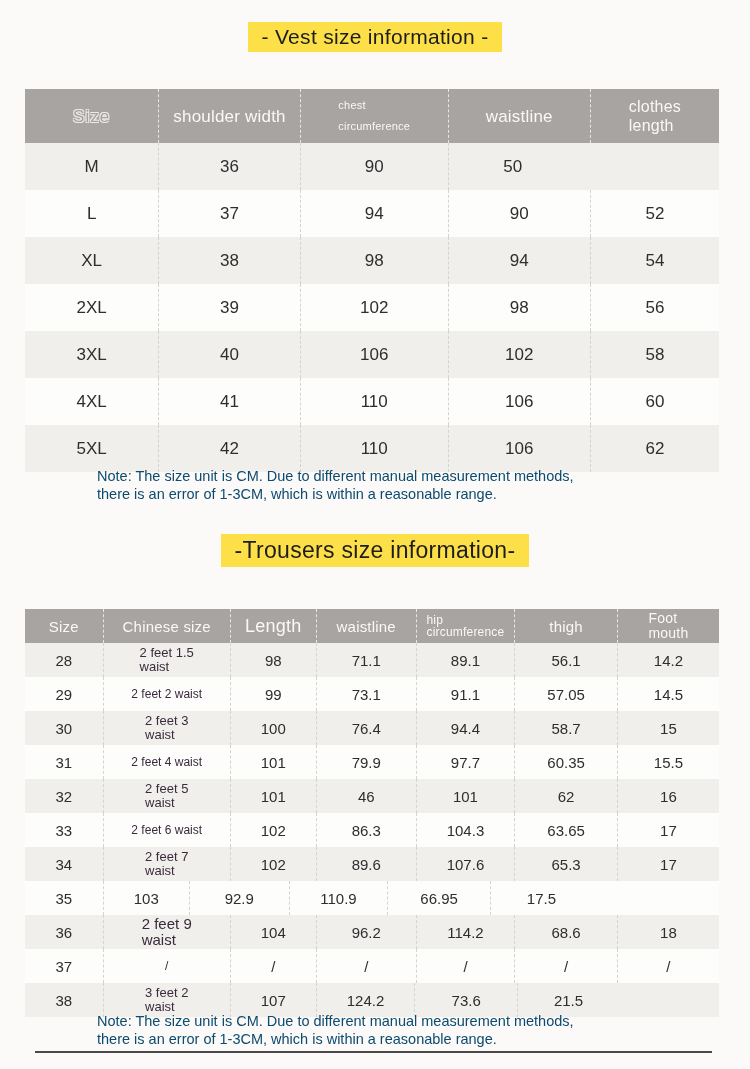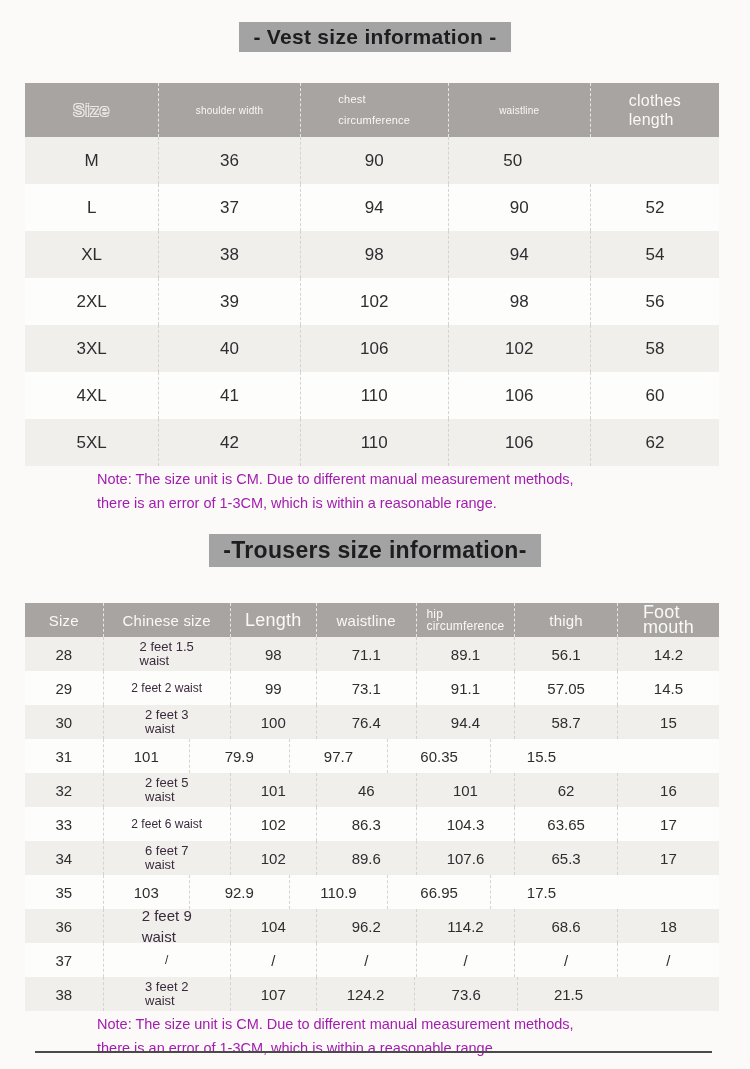--- a/index.html
+++ b/index.html
@@ -5,29 +5,29 @@
   html,body{margin:0;padding:0;}
   body{
     width:750px;height:1069px;position:relative;overflow:hidden;
     background:var(--page-bg,#fbfaf8);
     font-family:"Liberation Sans","DejaVu Sans",sans-serif;
     color:var(--body-text,#2e2e30);
     -webkit-font-smoothing:antialiased;
   }
   .title-wrap{position:absolute;left:0;width:750px;text-align:center;}
   .title{
-    display:inline-block;background:#a3a3a3;padding:3px 14px;
-    font-weight:700;color:var(--title-text,#1d1d1f);letter-spacing:.3px;
+    display:inline-block;background:#fde047;padding:3px 14px;
+    font-weight:400;color:var(--title-text,#1d1d1f);letter-spacing:.3px;
   }
   #vest-title-wrap{top:22px;}
   #vest-title-wrap .title{font-size:21px;}
   #trousers-title-wrap{top:534px;}
   #trousers-title-wrap .title{font-size:23px;text-align:right;}
 
-  .size-table{position:absolute;left:25px;width:694px;}
+  .size-table{position:absolute;left:25px;width:694px;margin-top:6px;}
   #vest-table{top:83px;}
   #trousers-table{top:603px;}
 
   .tr{display:flex;width:100%;}
   .thead{background:var(--header-bg,#a7a4a1);}
   .vest .thead{height:54px;}
   .trousers .thead{height:34px;}
   .vest .tbody .tr{height:47px;}
   .trousers .tbody .tr{height:34px;}
   .tbody .tr{background:var(--row-bg,#fdfdfc);}
@@ -41,41 +41,41 @@
   .vest .c0{width:19.2%}.vest .c1{width:20.4%}.vest .c2{width:21.3%}
   .vest .c3{width:20.5%}.vest .c4{width:18.6%}
   .trousers .c0{width:11.2%}.trousers .c1{width:18.3%}.trousers .c2{width:12.4%}
   .trousers .c3{width:14.4%}.trousers .c4{width:14.2%}.trousers .c5{width:14.8%}
   .trousers .c6{width:14.7%}
 
   .th span{
     color:#faf9f8;white-space:pre-line;display:inline-block;text-align:left;
     font-size:15px;line-height:17px;letter-spacing:.2px;
   }
-  .vest .th span{font-size:10px;}
+  .vest .th span{font-size:17px;}
   .th.small span{font-size:11px;line-height:21px;}
   .trousers .th.small span{font-size:12px;line-height:12px;}
   .th.large span{font-size:18px;}
   .vest .th.twoline span{font-size:16px;line-height:19px;}
-  .trousers .th.twoline span{font-size:18px;line-height:15px;}
+  .trousers .th.twoline span{font-size:14px;line-height:15px;}
   .th.embossed span{
     color:#a3a09d;font-size:17px;letter-spacing:1px;
     text-shadow:-1px -1px 0 #eceae8,1px -1px 0 #eceae8,-1px 1px 0 #eceae8,1px 1px 0 #eceae8;
   }
 
   .td span{white-space:pre-line;display:inline-block;text-align:left;font-size:16px;color:var(--body-text,#2e2e30);}
   .vest .td span{font-size:17px;}
   .trousers .td span{font-size:15px;}
   .trousers .td.c1 span{font-size:12px;line-height:14px;color:var(--chinese-text,#3a2a3c);}
   .trousers .td.c1.ml span{font-size:13px;}
-  .trousers .td.c1.big span{font-size:15px;line-height:21px;}
+  .trousers .td.c1.big span{font-size:15px;line-height:16px;}
 
   .note{
     position:absolute;left:97px;width:580px;
-    font-size:14.5px;line-height:24px;color:#a21caf;white-space:pre-line;text-align:left;
+    font-size:14.5px;line-height:18px;color:#0c4a6e;white-space:pre-line;text-align:left;
   }
   #vest-note{top:467px;}
   #trousers-note{top:1012px;}
 
   .rule{position:absolute;left:35px;top:1051px;width:677px;height:2px;background:var(--rule,#4a4a48);}
 </style>
 </head>
 <body>
 
 <div class="title-wrap" id="vest-title-wrap">
@@ -324,20 +324,23 @@
           <span>58.7</span>
         </div>
         <div class="td cell c6">
           <span>15</span>
         </div>
       </div>
       <div class="tr">
         <div class="td cell c0">
           <span>31</span>
         </div>
+        <div class="td cell c1">
+          <span>2 feet 4 waist</span>
+        </div>
         <div class="td cell c2">
           <span>101</span>
         </div>
         <div class="td cell c3">
           <span>79.9</span>
         </div>
         <div class="td cell c4">
           <span>97.7</span>
         </div>
         <div class="td cell c5">
@@ -392,21 +395,21 @@
         </div>
         <div class="td cell c6">
           <span>17</span>
         </div>
       </div>
       <div class="tr">
         <div class="td cell c0">
           <span>34</span>
         </div>
         <div class="td cell c1 ml">
-          <span>6 feet 7
+          <span>2 feet 7
 waist</span>
         </div>
         <div class="td cell c2">
           <span>102</span>
         </div>
         <div class="td cell c3">
           <span>89.6</span>
         </div>
         <div class="td cell c4">
           <span>107.6</span>

